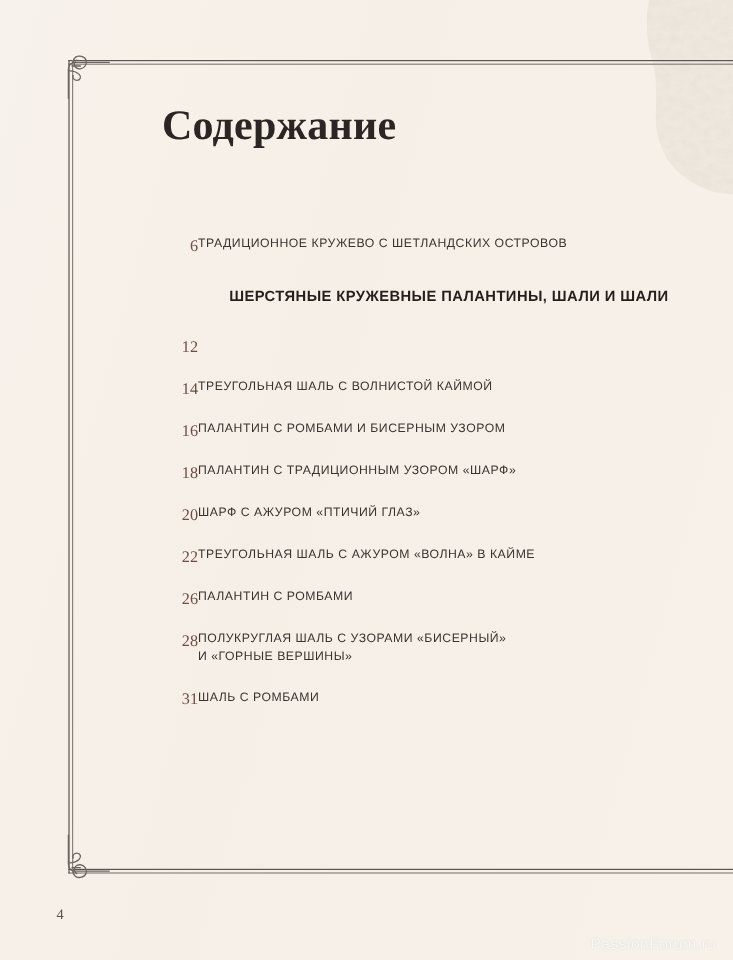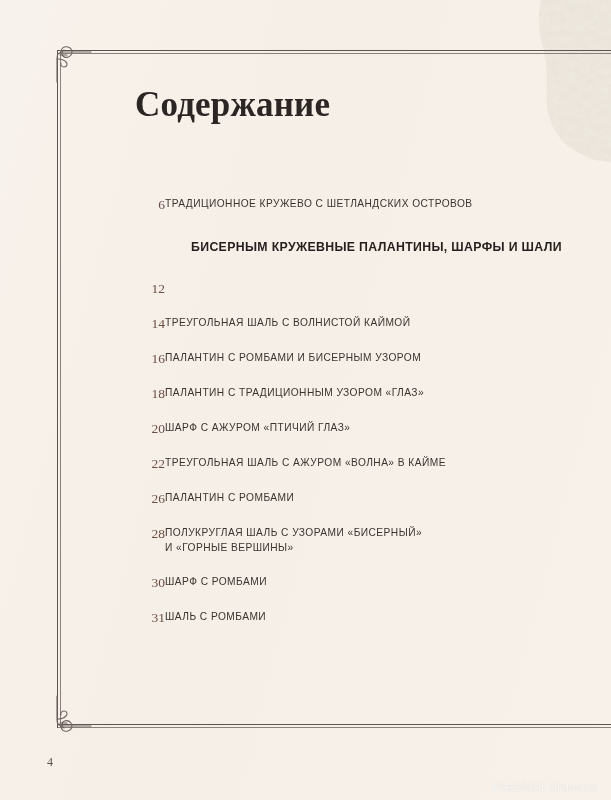--- a/index.html
+++ b/index.html
@@ -207,37 +207,37 @@
 
     <h1 class="toc-title">Содержание</h1>
 
     <ul class="toc-list first-group">
       <li class="toc-row">
         <span class="num">6</span>
         <span class="label">ТРАДИЦИОННОЕ КРУЖЕВО С ШЕТЛАНДСКИХ ОСТРОВОВ</span>
       </li>
     </ul>
 
-    <div class="section-head">БИСЕРНЫМ КРУЖЕВНЫЕ ПАЛАНТИНЫ, ШАРФЫ И ШАЛИ</div>
+    <div class="section-head">ШЕРСТЯНЫЕ КРУЖЕВНЫЕ ПАЛАНТИНЫ, ШАЛИ И ШАЛИ</div>
 
     <ul class="toc-list">
       <li class="toc-row">
         <span class="num">12</span>
       </li>
       <li class="toc-row">
         <span class="num">14</span>
         <span class="label">ТРЕУГОЛЬНАЯ ШАЛЬ С ВОЛНИСТОЙ КАЙМОЙ</span>
       </li>
       <li class="toc-row">
         <span class="num">16</span>
         <span class="label">ПАЛАНТИН С РОМБАМИ И БИСЕРНЫМ УЗОРОМ</span>
       </li>
       <li class="toc-row">
         <span class="num">18</span>
-        <span class="label">ПАЛАНТИН С ТРАДИЦИОННЫМ УЗОРОМ «ГЛАЗ»</span>
+        <span class="label">ПАЛАНТИН С ТРАДИЦИОННЫМ УЗОРОМ «ШАРФ»</span>
       </li>
       <li class="toc-row">
         <span class="num">20</span>
         <span class="label">ШАРФ С АЖУРОМ «ПТИЧИЙ ГЛАЗ»</span>
       </li>
       <li class="toc-row">
         <span class="num">22</span>
         <span class="label">ТРЕУГОЛЬНАЯ ШАЛЬ С АЖУРОМ «ВОЛНА» В КАЙМЕ</span>
       </li>
       <li class="toc-row">
@@ -245,24 +245,20 @@
         <span class="label">ПАЛАНТИН С РОМБАМИ</span>
       </li>
       <li class="toc-row">
         <span class="num">28</span>
         <span class="label">
           <span>ПОЛУКРУГЛАЯ ШАЛЬ С УЗОРАМИ «БИСЕРНЫЙ»</span>
           <span class="line2">И «ГОРНЫЕ ВЕРШИНЫ»</span>
         </span>
       </li>
       <li class="toc-row">
-        <span class="num">30</span>
-        <span class="label">ШАРФ С РОМБАМИ</span>
-      </li>
-      <li class="toc-row">
         <span class="num">31</span>
         <span class="label">ШАЛЬ С РОМБАМИ</span>
       </li>
     </ul>
 
   </div>
 
   <div class="page-number">4</div>
 
   <div class="watermark">PassionForum.ru</div>

